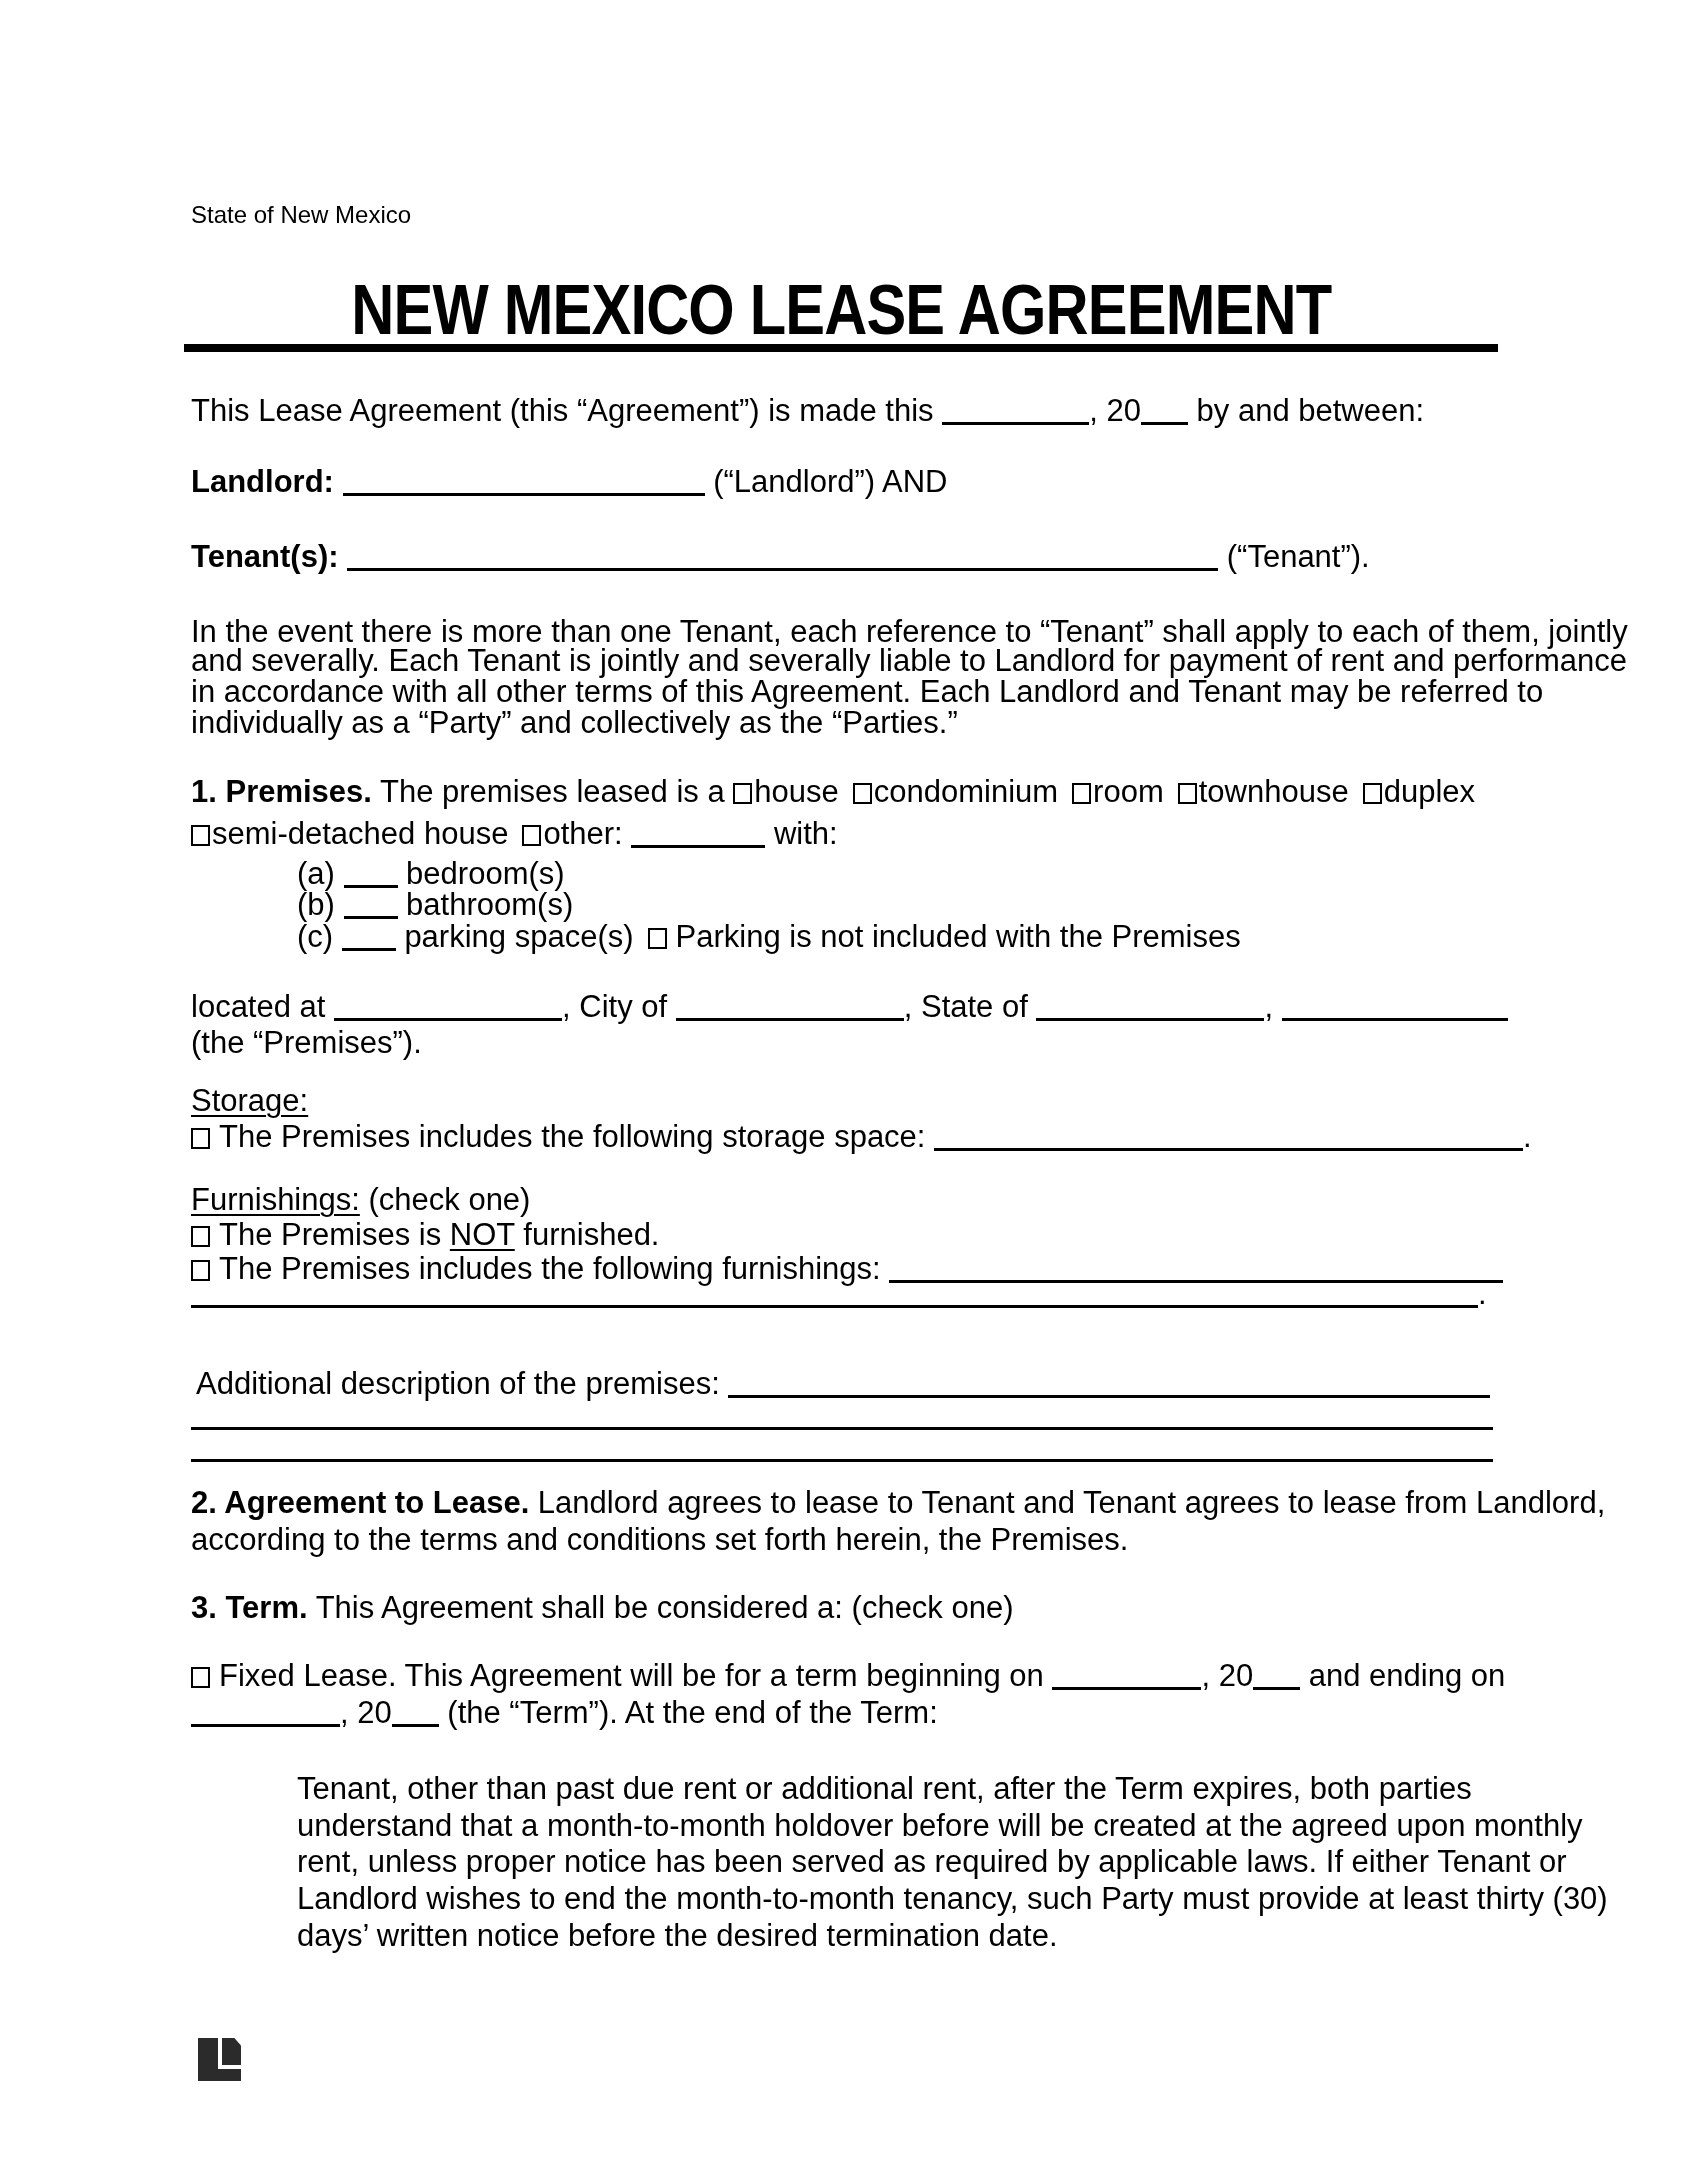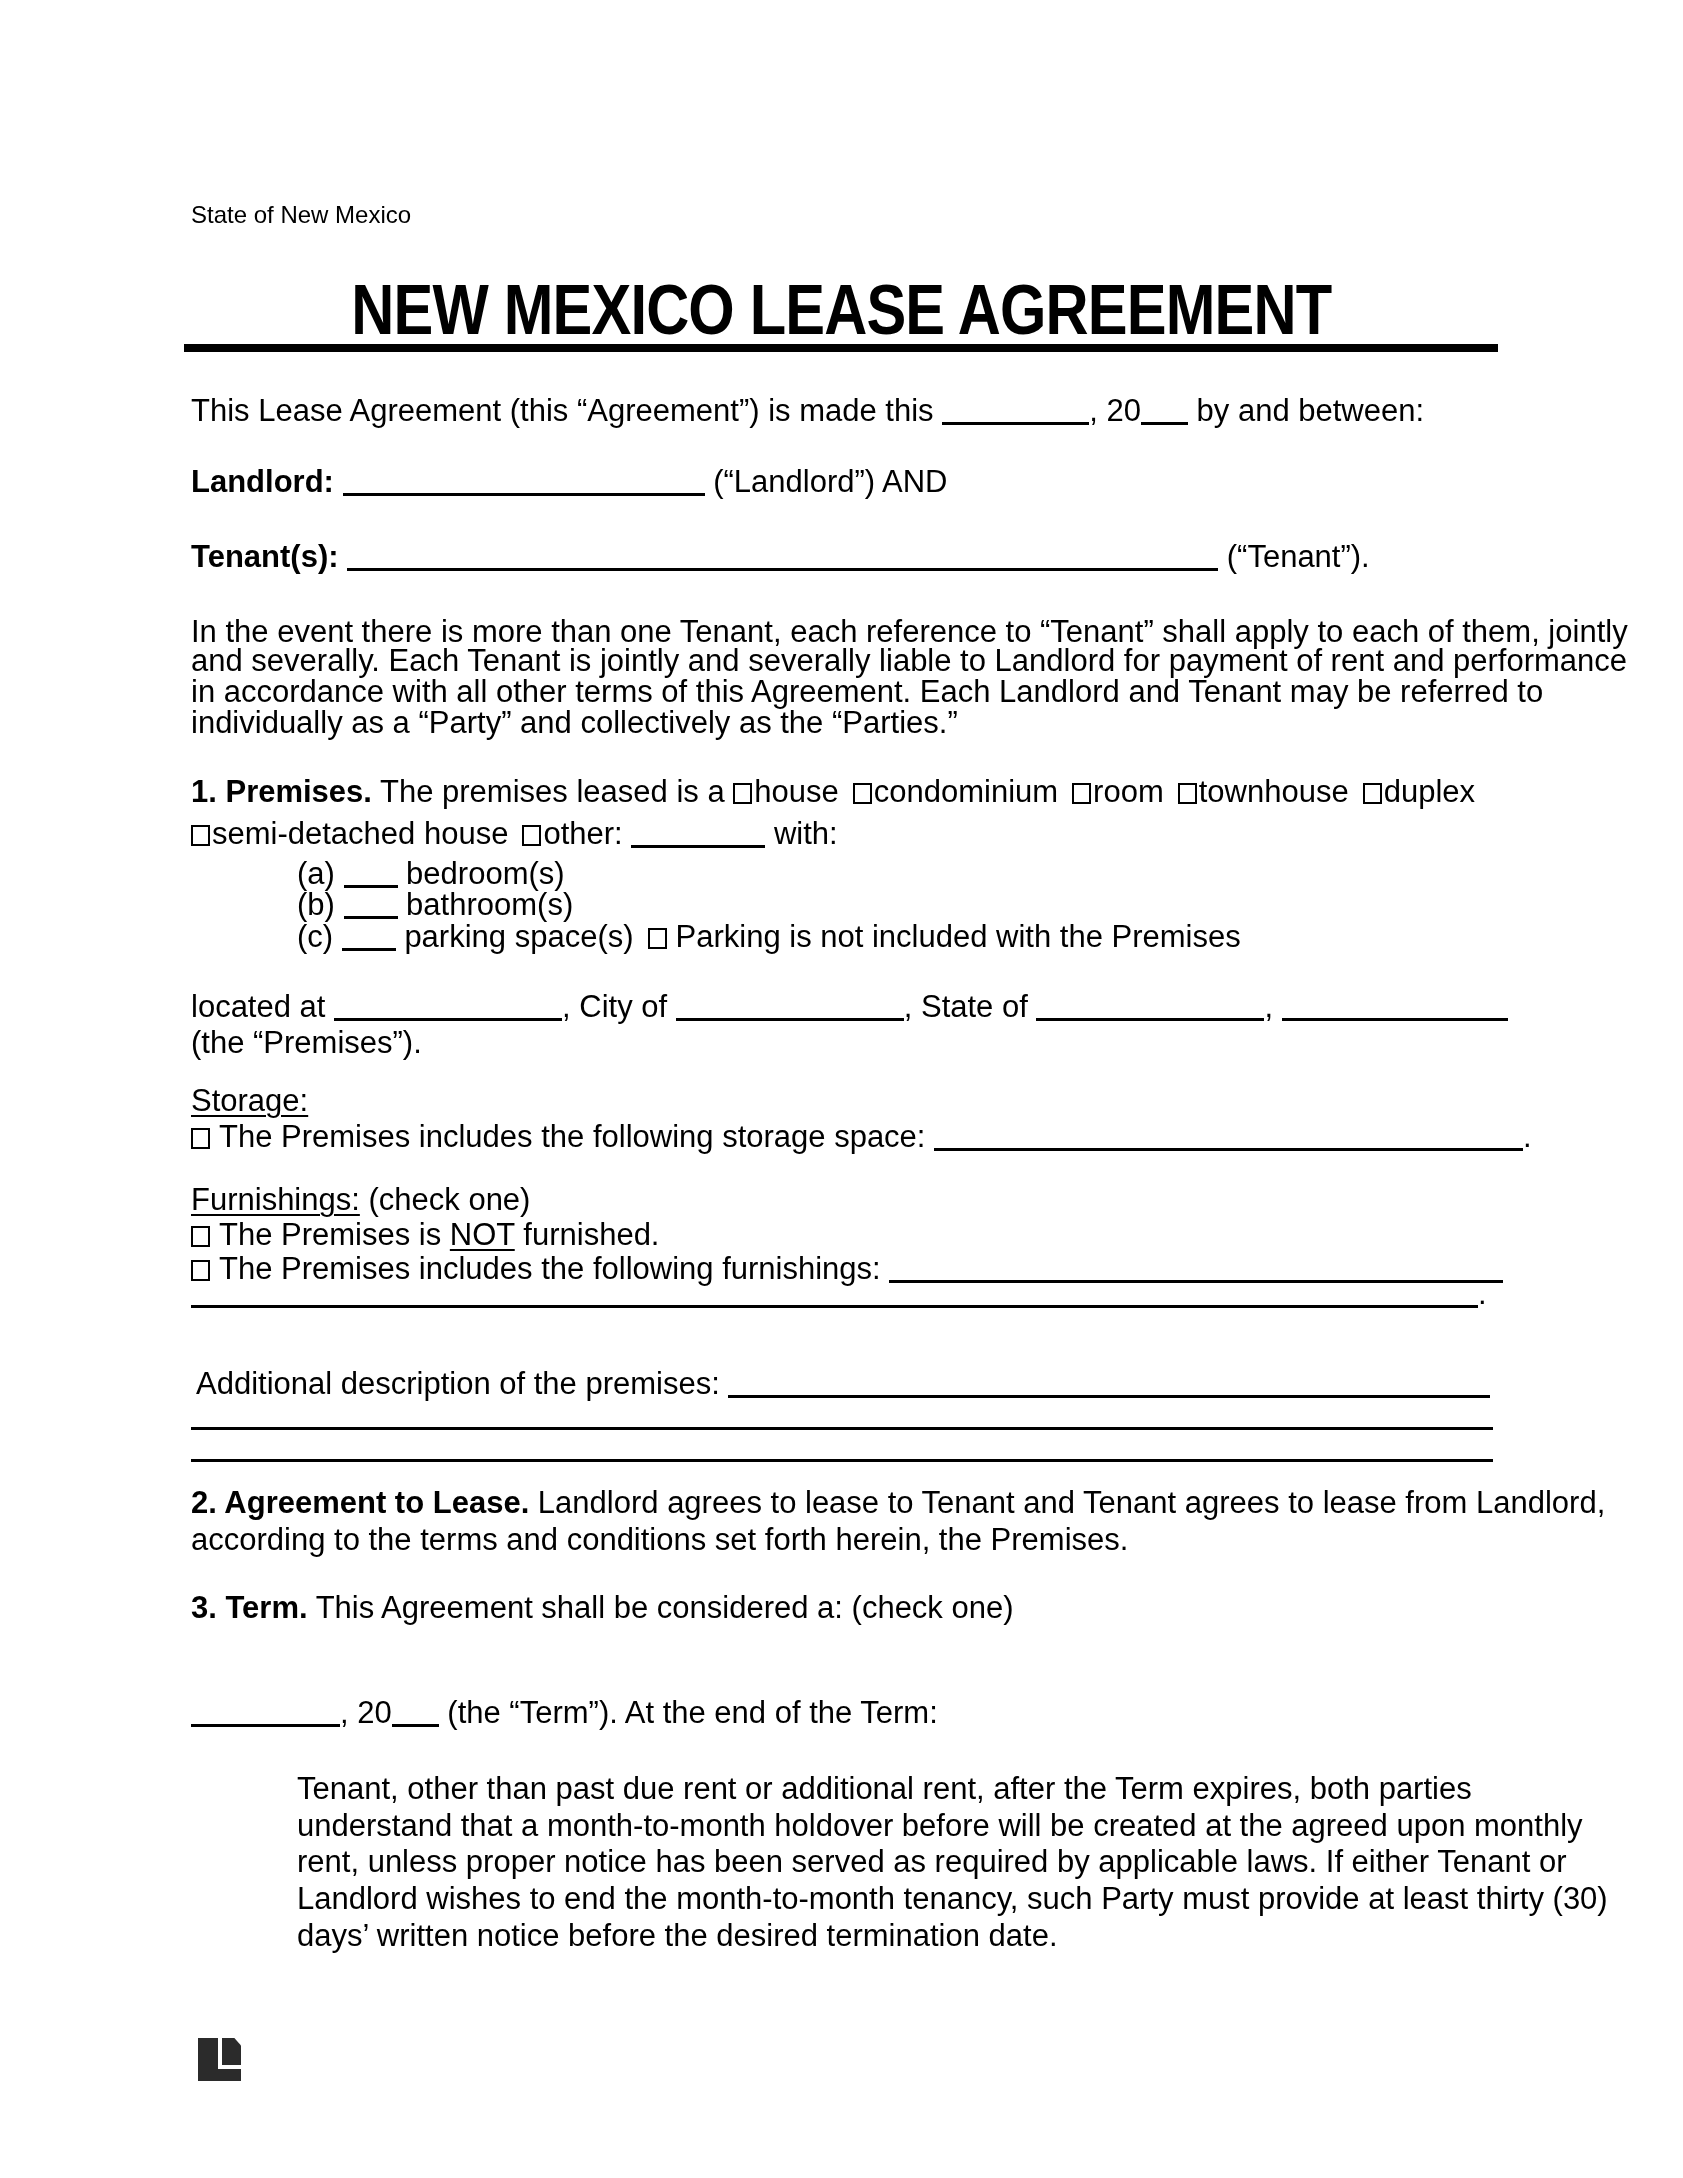--- a/index.html
+++ b/index.html
@@ -150,20 +150,23 @@
     <span class="bold">2. Agreement to Lease.</span><span> Landlord agrees to lease to Tenant and Tenant agrees to lease from Landlord,</span>
   </div>
   <div class="line" style="top:1523px">
     <span>according to the terms and conditions set forth herein, the Premises.</span>
   </div>
 
   <div class="line" style="top:1591px">
     <span class="bold">3. Term.</span><span> This Agreement shall be considered a: (check one)</span>
   </div>
 
+  <div class="line" style="top:1659px">
+    <span class="cb gap"></span><span>Fixed Lease. This Agreement will be for a term beginning on </span><span class="blank" style="width:149px"></span><span>, 20</span><span class="blank" style="width:47px"></span><span> and ending on</span>
+  </div>
   <div class="line" style="top:1696px">
     <span class="blank" style="width:149px"></span><span>, 20</span><span class="blank" style="width:47px"></span><span> (the “Term”). At the end of the Term:</span>
   </div>
 
   <div class="line indent" style="top:1772px"><span>Tenant, other than past due rent or additional rent, after the Term expires, both parties</span></div>
   <div class="line indent" style="top:1809px"><span>understand that a month-to-month holdover before will be created at the agreed upon monthly</span></div>
   <div class="line indent" style="top:1845px"><span>rent, unless proper notice has been served as required by applicable laws. If either Tenant or</span></div>
   <div class="line indent" style="top:1882px"><span>Landlord wishes to end the month-to-month tenancy, such Party must provide at least thirty (30)</span></div>
   <div class="line indent" style="top:1919px"><span>days’ written notice before the desired termination date.</span></div>
 

